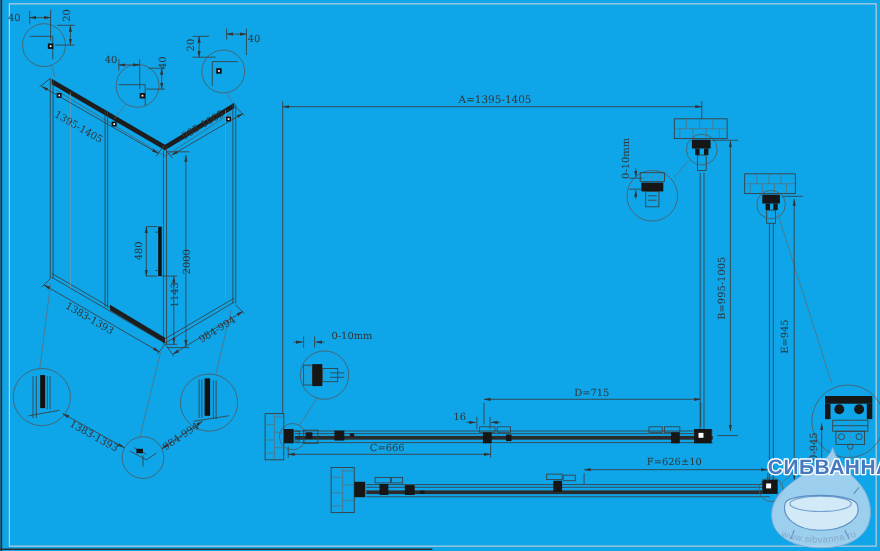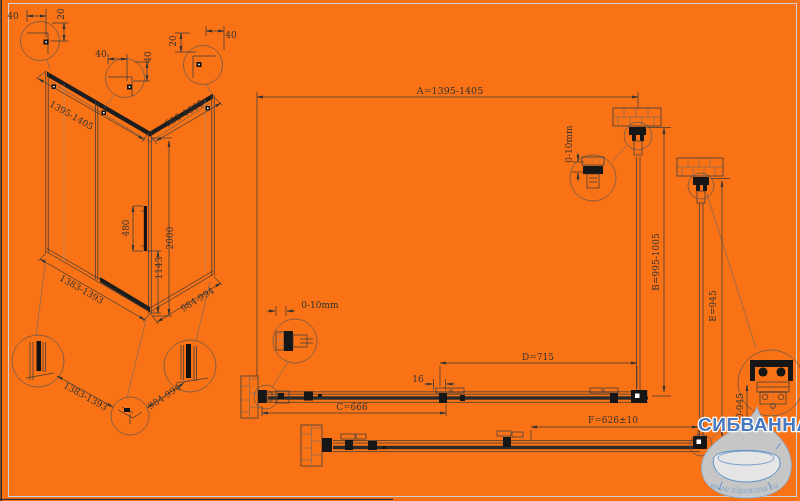--- a/index.html
+++ b/index.html
@@ -1,16 +1,16 @@
 <!DOCTYPE html>
 <html><head>
 <meta charset="utf-8">
 <style>
   html,body{margin:0;padding:0;background:#ffffff;}
-  .stage{position:relative;width:800px;height:501px;background:#f97316;overflow:hidden;}
+  .stage{position:relative;width:800px;height:501px;background:#0ea5e9;overflow:hidden;}
   svg{display:block;}
   .dim{font:9px "DejaVu Serif", serif; fill:#333;}
   .dimb{font:9.5px "DejaVu Serif", serif; fill:#333;}
   .brand{font:bold 19px "Liberation Sans", sans-serif; fill:#4779c0; letter-spacing:.5px;
          paint-order:stroke; stroke:#ffffff; stroke-width:2.5px; stroke-linejoin:round;}
   .wurl{font:8.5px "Liberation Sans", sans-serif; fill:#86a8cc; letter-spacing:.4px;}
 </style>
 </head>
 <body>
 

